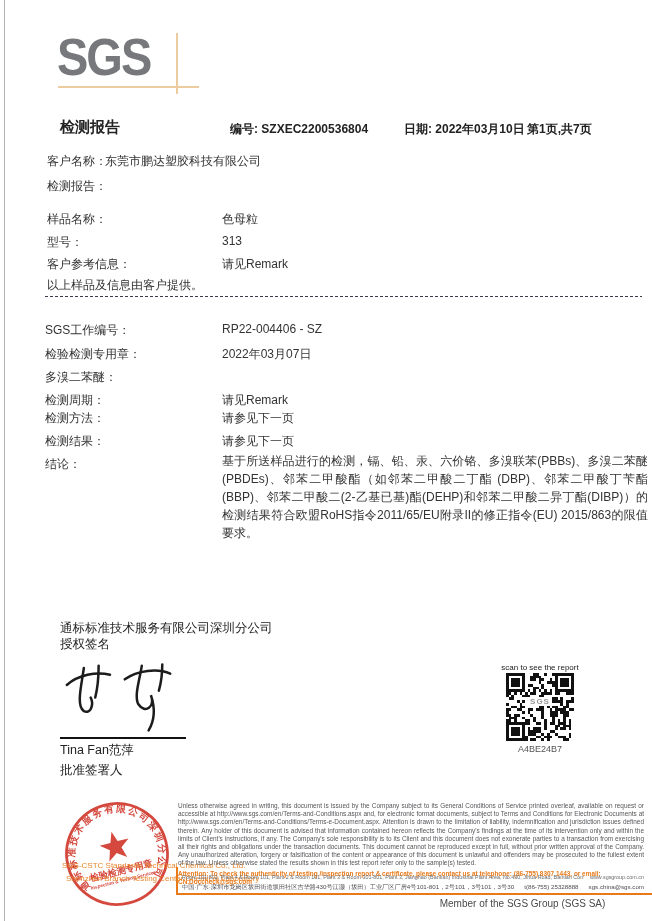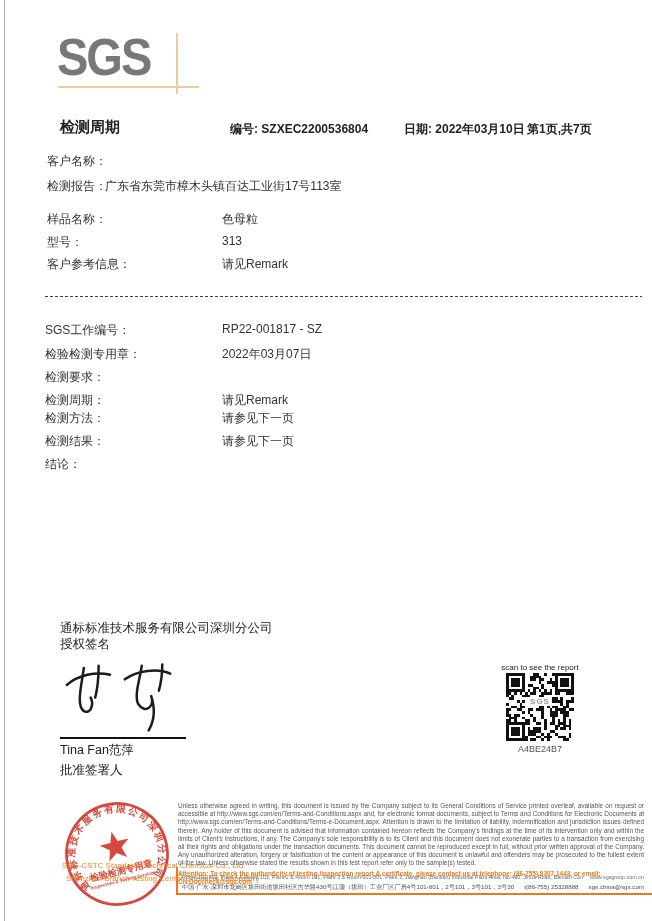--- a/index.html
+++ b/index.html
@@ -73,51 +73,53 @@
 </head>
 <body>
 
 <div class="page">
   <div class="abs page-edge"></div>
 
   <div class="abs logo-text">SGS</div>
   <div class="abs logo-hline"></div>
   <div class="abs logo-vline"></div>
 
-  <div class="abs doc-title">检测周期</div>
+  <div class="abs doc-title">检测报告</div>
   <div class="abs hdr hdr-no">编号: SZXEC2200536804</div>
   <div class="abs hdr hdr-date">日期: 2022年03月10日</div>
   <div class="abs hdr hdr-page">第1页,共7页</div>
 
   <div class="abs lbl" style="left:47px;top:153px;">客户名称：</div>
+  <div class="abs val" style="left:105px;top:153px;">东莞市鹏达塑胶科技有限公司</div>
   <div class="abs lbl" style="left:47px;top:178px;">检测报告：</div>
-  <div class="abs val" style="left:105px;top:178px;">广东省东莞市樟木头镇百达工业街17号113室</div>
 
   <div class="abs lbl" style="left:47px;top:211px;">样品名称：</div>
   <div class="abs val" style="left:222px;top:211px;">色母粒</div>
   <div class="abs lbl" style="left:47px;top:234px;">型号：</div>
   <div class="abs val" style="left:222px;top:234px;">313</div>
   <div class="abs lbl" style="left:47px;top:256px;">客户参考信息：</div>
   <div class="abs val" style="left:222px;top:256px;">请见Remark</div>
+  <div class="abs lbl" style="left:47px;top:277px;">以上样品及信息由客户提供。</div>
 
   <div class="abs dashline"></div>
 
   <div class="abs lbl" style="left:45px;top:322px;">SGS工作编号：</div>
-  <div class="abs val" style="left:222px;top:322px;">RP22-001817 - SZ</div>
+  <div class="abs val" style="left:222px;top:322px;">RP22-004406 - SZ</div>
   <div class="abs lbl" style="left:45px;top:346px;">检验检测专用章：</div>
   <div class="abs val" style="left:222px;top:346px;">2022年03月07日</div>
-  <div class="abs lbl" style="left:45px;top:369px;">检测要求：</div>
+  <div class="abs lbl" style="left:45px;top:369px;">多溴二苯醚：</div>
   <div class="abs lbl" style="left:45px;top:392px;">检测周期：</div>
   <div class="abs val" style="left:222px;top:392px;">请见Remark</div>
   <div class="abs lbl" style="left:45px;top:410px;">检测方法：</div>
   <div class="abs val" style="left:222px;top:410px;">请参见下一页</div>
   <div class="abs lbl" style="left:45px;top:433px;">检测结果：</div>
   <div class="abs val" style="left:222px;top:433px;">请参见下一页</div>
 
   <div class="abs lbl" style="left:45px;top:456px;">结论：</div>
+  <div class="abs concl">基于所送样品进行的检测，镉、铅、汞、六价铬、多溴联苯(PBBs)、多溴二苯醚(PBDEs)、邻苯二甲酸酯（如邻苯二甲酸二丁酯 (DBP)、邻苯二甲酸丁苄酯(BBP)、邻苯二甲酸二(2-乙基已基)酯(DEHP)和邻苯二甲酸二异丁酯(DIBP)）的检测结果符合欧盟RoHS指令2011/65/EU附录II的修正指令(EU) 2015/863的限值要求。</div>
 
   <div class="abs sig-company">通标标准技术服务有限公司深圳分公司</div>
   <div class="abs sig-auth">授权签名</div>
   <svg class="abs sig-svg" width="125" height="75" viewBox="0 0 110 66">
     <g fill="none" stroke="#1c1c1c" stroke-width="2.2" stroke-linecap="round">
       <path d="M6,22 C16,13 32,10 44,13"></path>
       <path d="M21,7 C19,22 14,40 21,45 C27,48 30,39 27,33"></path>
       <path d="M34,5 C34,14 33,25 31,33"></path>
       <path d="M57,17 C68,9 86,7 97,12"></path>
       <path d="M72,5 C70,18 65,32 69,39 C75,48 84,41 80,31 C83,40 84,52 78,62"></path>
@@ -463,13 +465,14 @@
     <span class="addr-grow">Room 101-801, Plant 4 &amp; Room 101, Plant 2 &amp; Room 101, Plant 3 &amp; Room 301-801, Plant 3, Jianghao (Bantian) Industrial Plant Area, No.430, Jihua Road, Bantian Community, Bantian Street, Longgang District, Shenzhen, Guangdong, China 518129</span>
     <span class="addr-fix">www.sgsgroup.com.cn</span>
   </div>
   <div class="abs addr-row2">
     <span class="addr-grow">中国·广东·深圳市龙岗区坂田街道坂田社区吉华路430号江灏（坂田）工业厂区厂房4号101-801，2号101，3号101，3号301-801 邮编：518129</span>
     <span class="addr-fix">t(86-755) 25328888</span>
     <span class="addr-fix">sgs.china@sgs.com</span>
   </div>
   <div class="abs addr-hline"></div>
 
+  <div class="abs member-line">Member of the SGS Group (SGS SA)</div>
 </div>
 
 </body></html>

